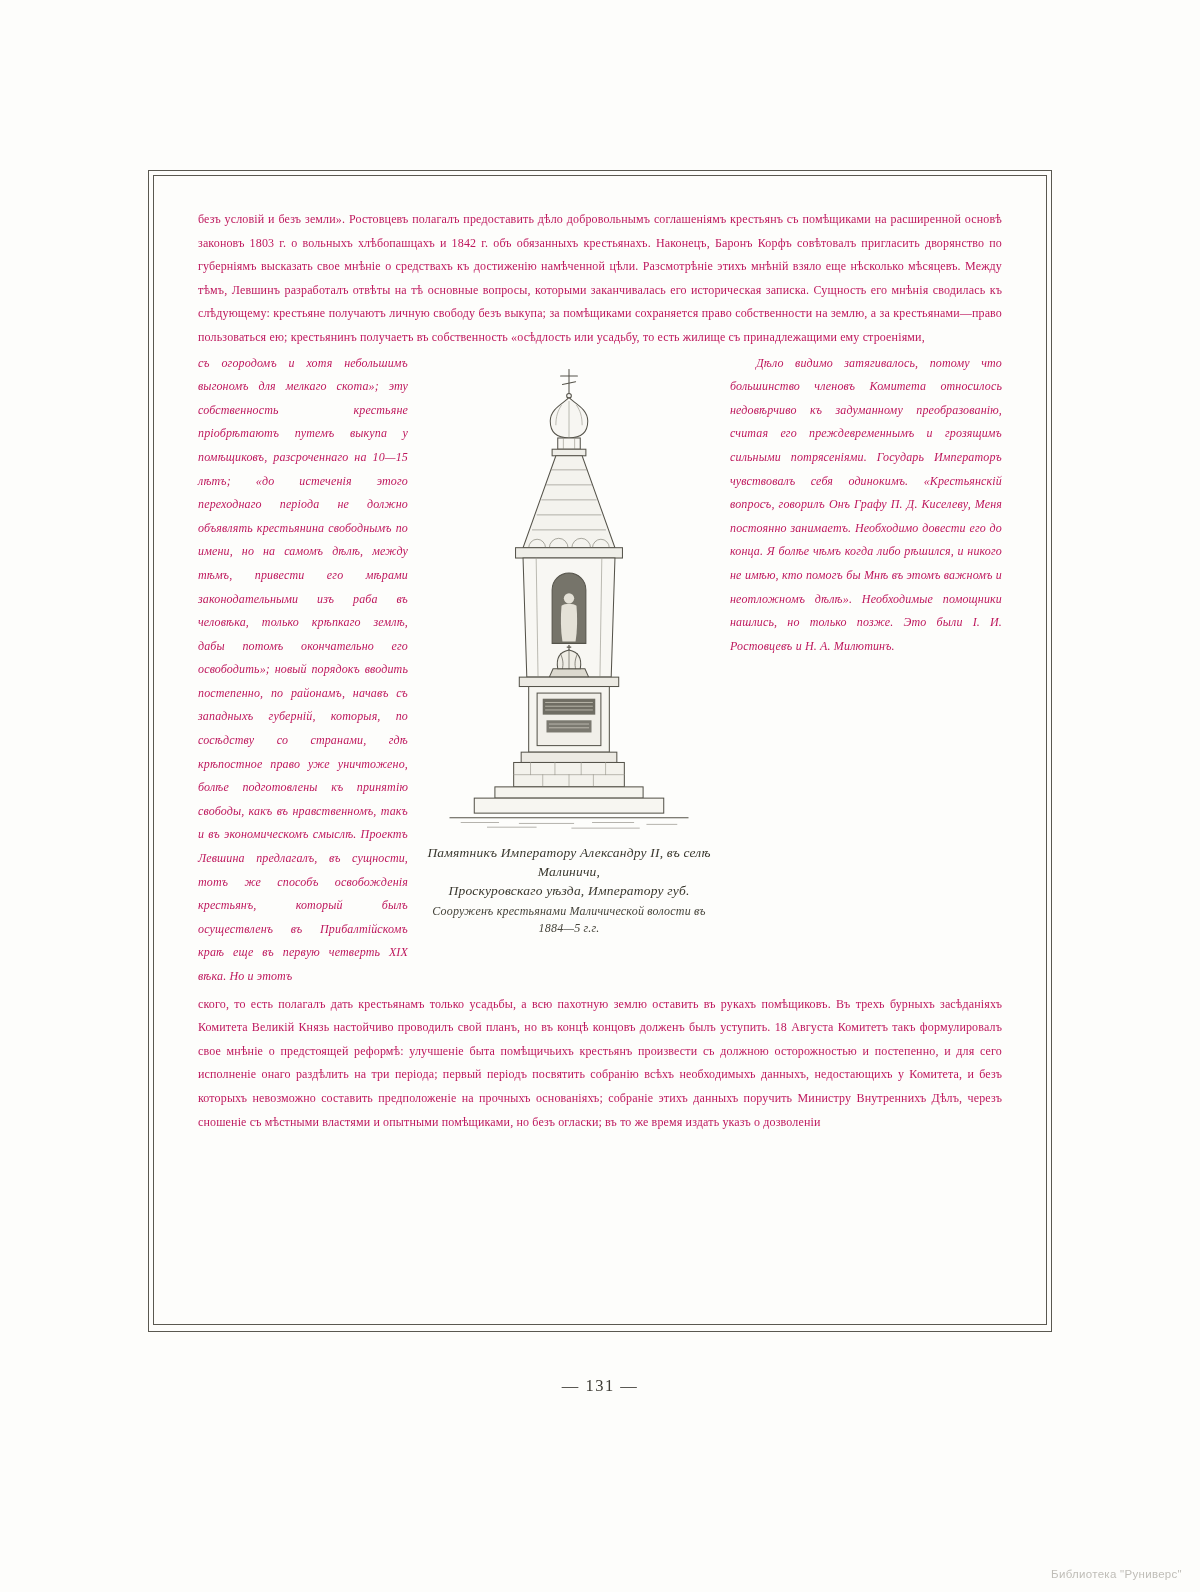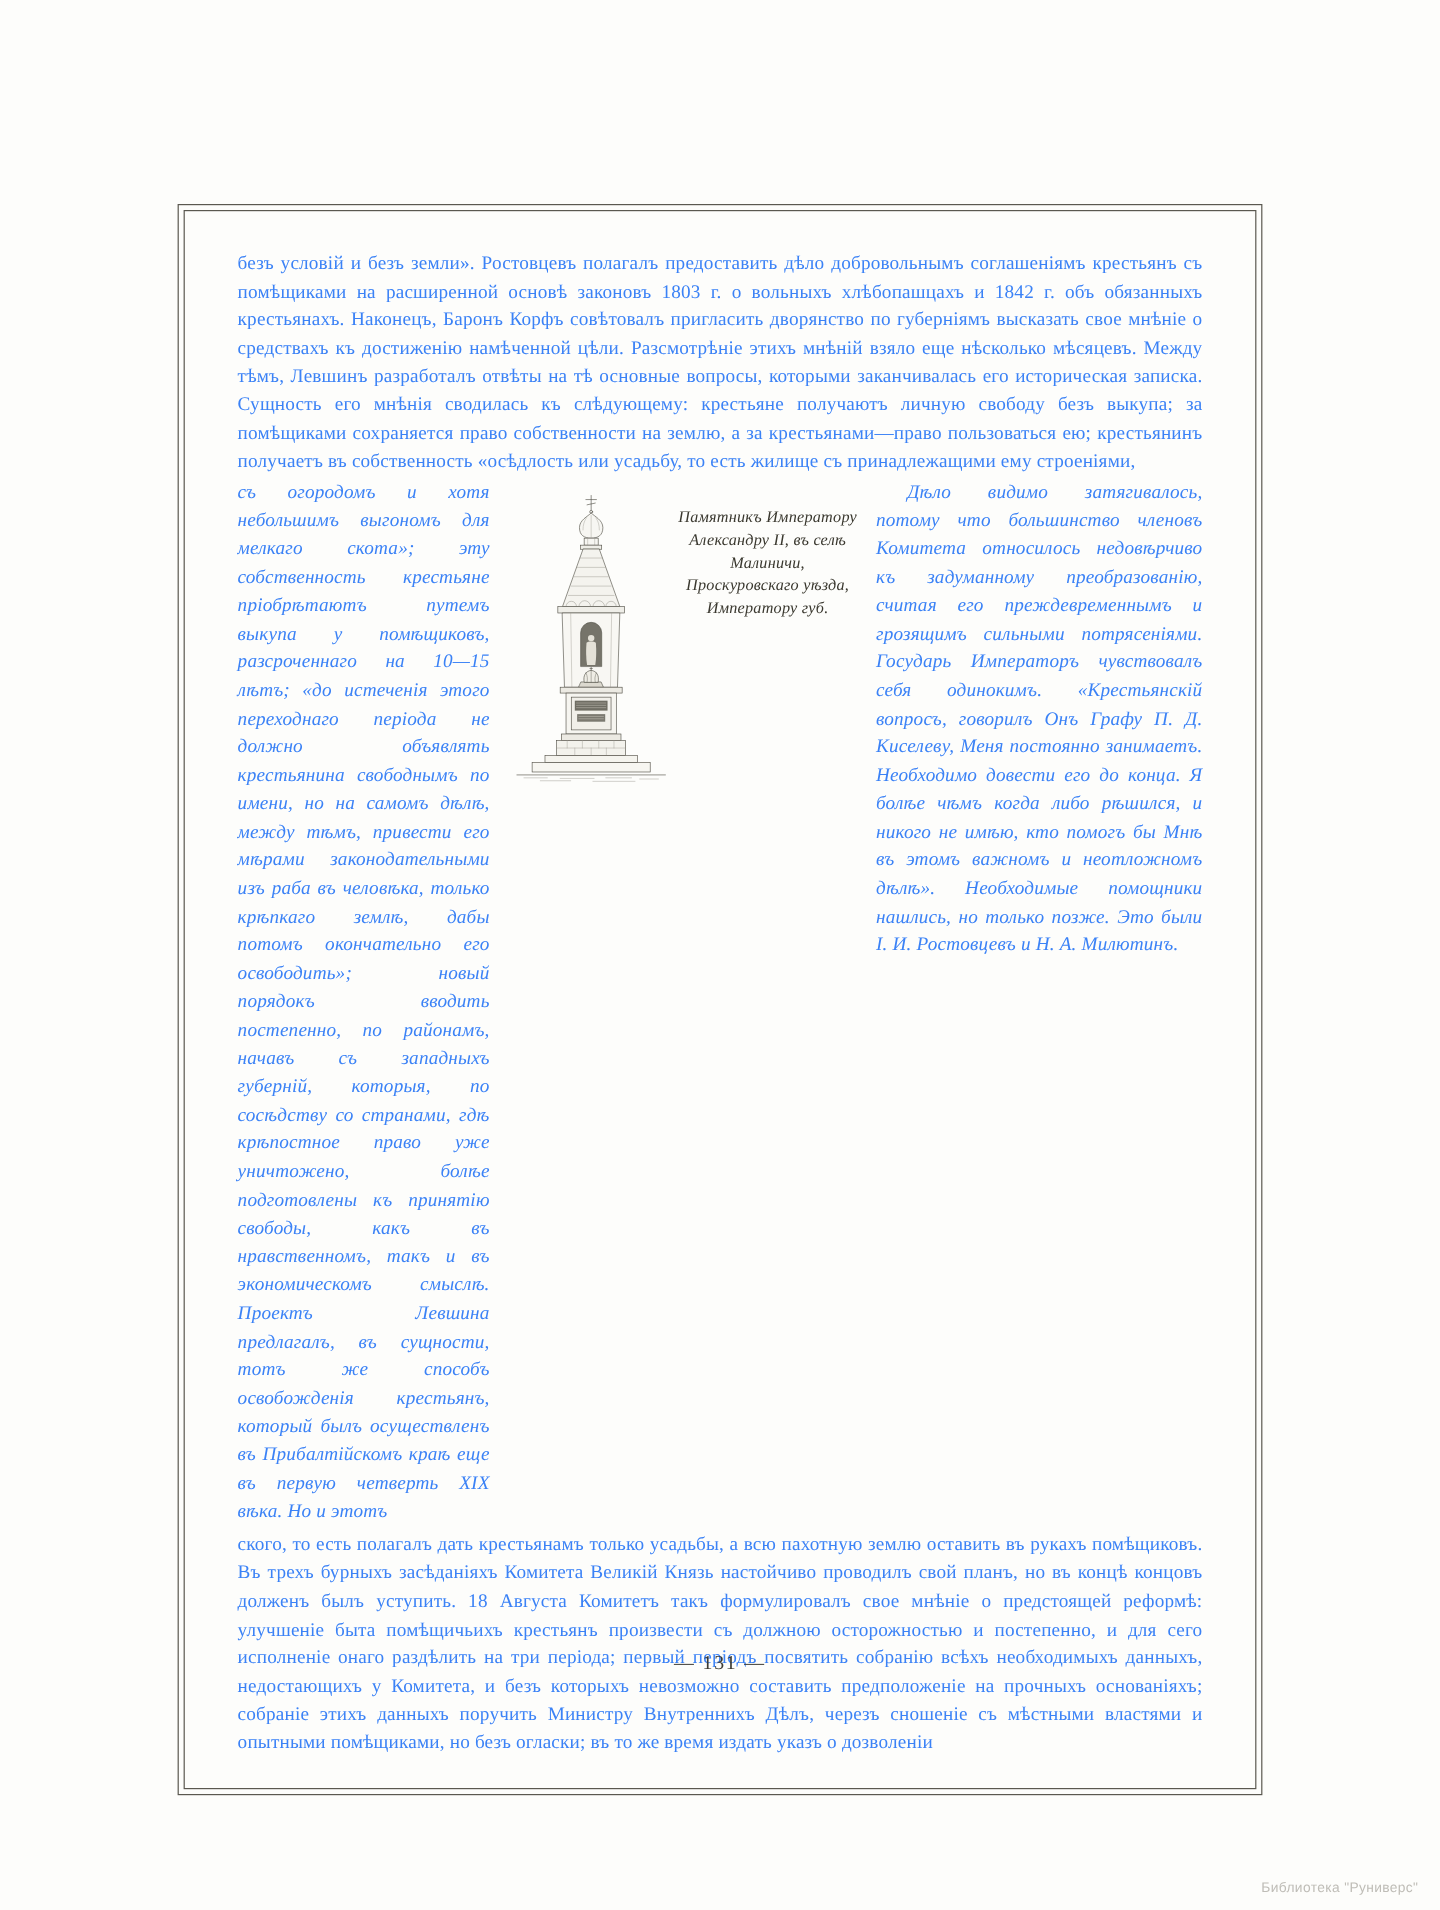--- a/index.html
+++ b/index.html
@@ -16,28 +16,28 @@
     border:1.5px solid #5a5850; padding:4px;
     background:#fdfdfb;
   }
   .frame-inner {
     border:1px solid #5a5850;
     min-height:1150px;
     padding:32px 44px 26px 44px;
   }
 
   .body-text {
-    font-size:16px; line-height:23.6px;
+    font-size:12px; line-height:23.6px;
     text-align:justify; letter-spacing:0.15px;
-    color:#3b82f6;
+    color:#be185d;
   }
 
   .middle { display:flex; gap:14px; margin-top:2px;font-style:italic; }
   .col-left  { width:210px; flex:none; }
-  .col-center{ width:294px; flex:none; display:flex; flex-direction:row; align-items:flex-start; padding-top:10px; }
+  .col-center{ width:294px; flex:none; display:flex; flex-direction:column; align-items:center; padding-top:10px; }
   .col-right { flex:1; }
 
   .col-right p + p { margin-top:15px; }
   .indent { text-indent:26px; }
 
   .monument-svg { width:272px; height:auto; display:block; }
 
   .caption { text-align:center; margin-top:12px; width:100%; }
   .caption-main { font-size:13.5px; line-height:1.42; color:#3a382f; letter-spacing:0.2px; }
   .caption-sub  { font-size:12px;  line-height:1.4;  color:#46443b; margin-top:3px; letter-spacing:0.2px; }
@@ -125,20 +125,21 @@
               <rect x="66" y="453" width="158" height="12" fill="#f5f4ee"></rect>
               <rect x="44" y="465" width="202" height="16" fill="#f7f6f1"></rect>
 
               <path d="M18,486 H272"></path>
               <path d="M30,491 h40 M92,492 h58 M170,491 h44 M228,493 h32 M58,496 h52 M148,497 h72" stroke="#8f8d83" stroke-width="0.7"></path>
             </g>
           </svg>
           <div class="caption">
             <div class="caption-main">Памятникъ Императору Александру II, въ селѣ Малиничи,</div>
             <div class="caption-main">Проскуровскаго уѣзда, Императору губ.</div>
+            <div class="caption-sub">Сооруженъ крестьянами Маличической волости въ 1884—5 г.г.</div>
           </div>
         </div>
 
         <div class="col-right body-text">
           <p class="indent">Дѣло видимо затягивалось, потому что большинство членовъ Комитета относилось недовѣрчиво къ задуманному преобразованію, считая его преждевременнымъ и грозящимъ сильными потрясеніями. Государь Императоръ чувствовалъ себя одинокимъ. «Крестьянскій вопросъ, говорилъ Онъ Графу П. Д. Киселеву, Меня постоянно занимаетъ. Необходимо довести его до конца. Я болѣе чѣмъ когда либо рѣшился, и никого не имѣю, кто помогъ бы Мнѣ въ этомъ важномъ и неотложномъ дѣлѣ». Необходимые помощники нашлись, но только позже. Это были І. И. Ростовцевъ и Н. А. Милютинъ.</p>
         </div>
 
       </div>
 
       <p class="body-text bottom-par">ского, то есть полагалъ дать крестьянамъ только усадьбы, а всю пахотную землю оставить въ рукахъ помѣщиковъ. Въ трехъ бурныхъ засѣданіяхъ Комитета Великій Князь настойчиво проводилъ свой планъ, но въ концѣ концовъ долженъ былъ уступить. 18 Августа Комитетъ такъ формулировалъ свое мнѣніе о предстоящей реформѣ: улучшеніе быта помѣщичьихъ крестьянъ произвести съ должною осторожностью и постепенно, и для сего исполненіе онаго раздѣлить на три періода; первый періодъ посвятить собранію всѣхъ необходимыхъ данныхъ, недостающихъ у Комитета, и безъ которыхъ невозможно составить предположеніе на прочныхъ основаніяхъ; собраніе этихъ данныхъ поручить Министру Внутреннихъ Дѣлъ, черезъ сношеніе съ мѣстными властями и опытными помѣщиками, но безъ огласки; въ то же время издать указъ о дозволеніи</p>

